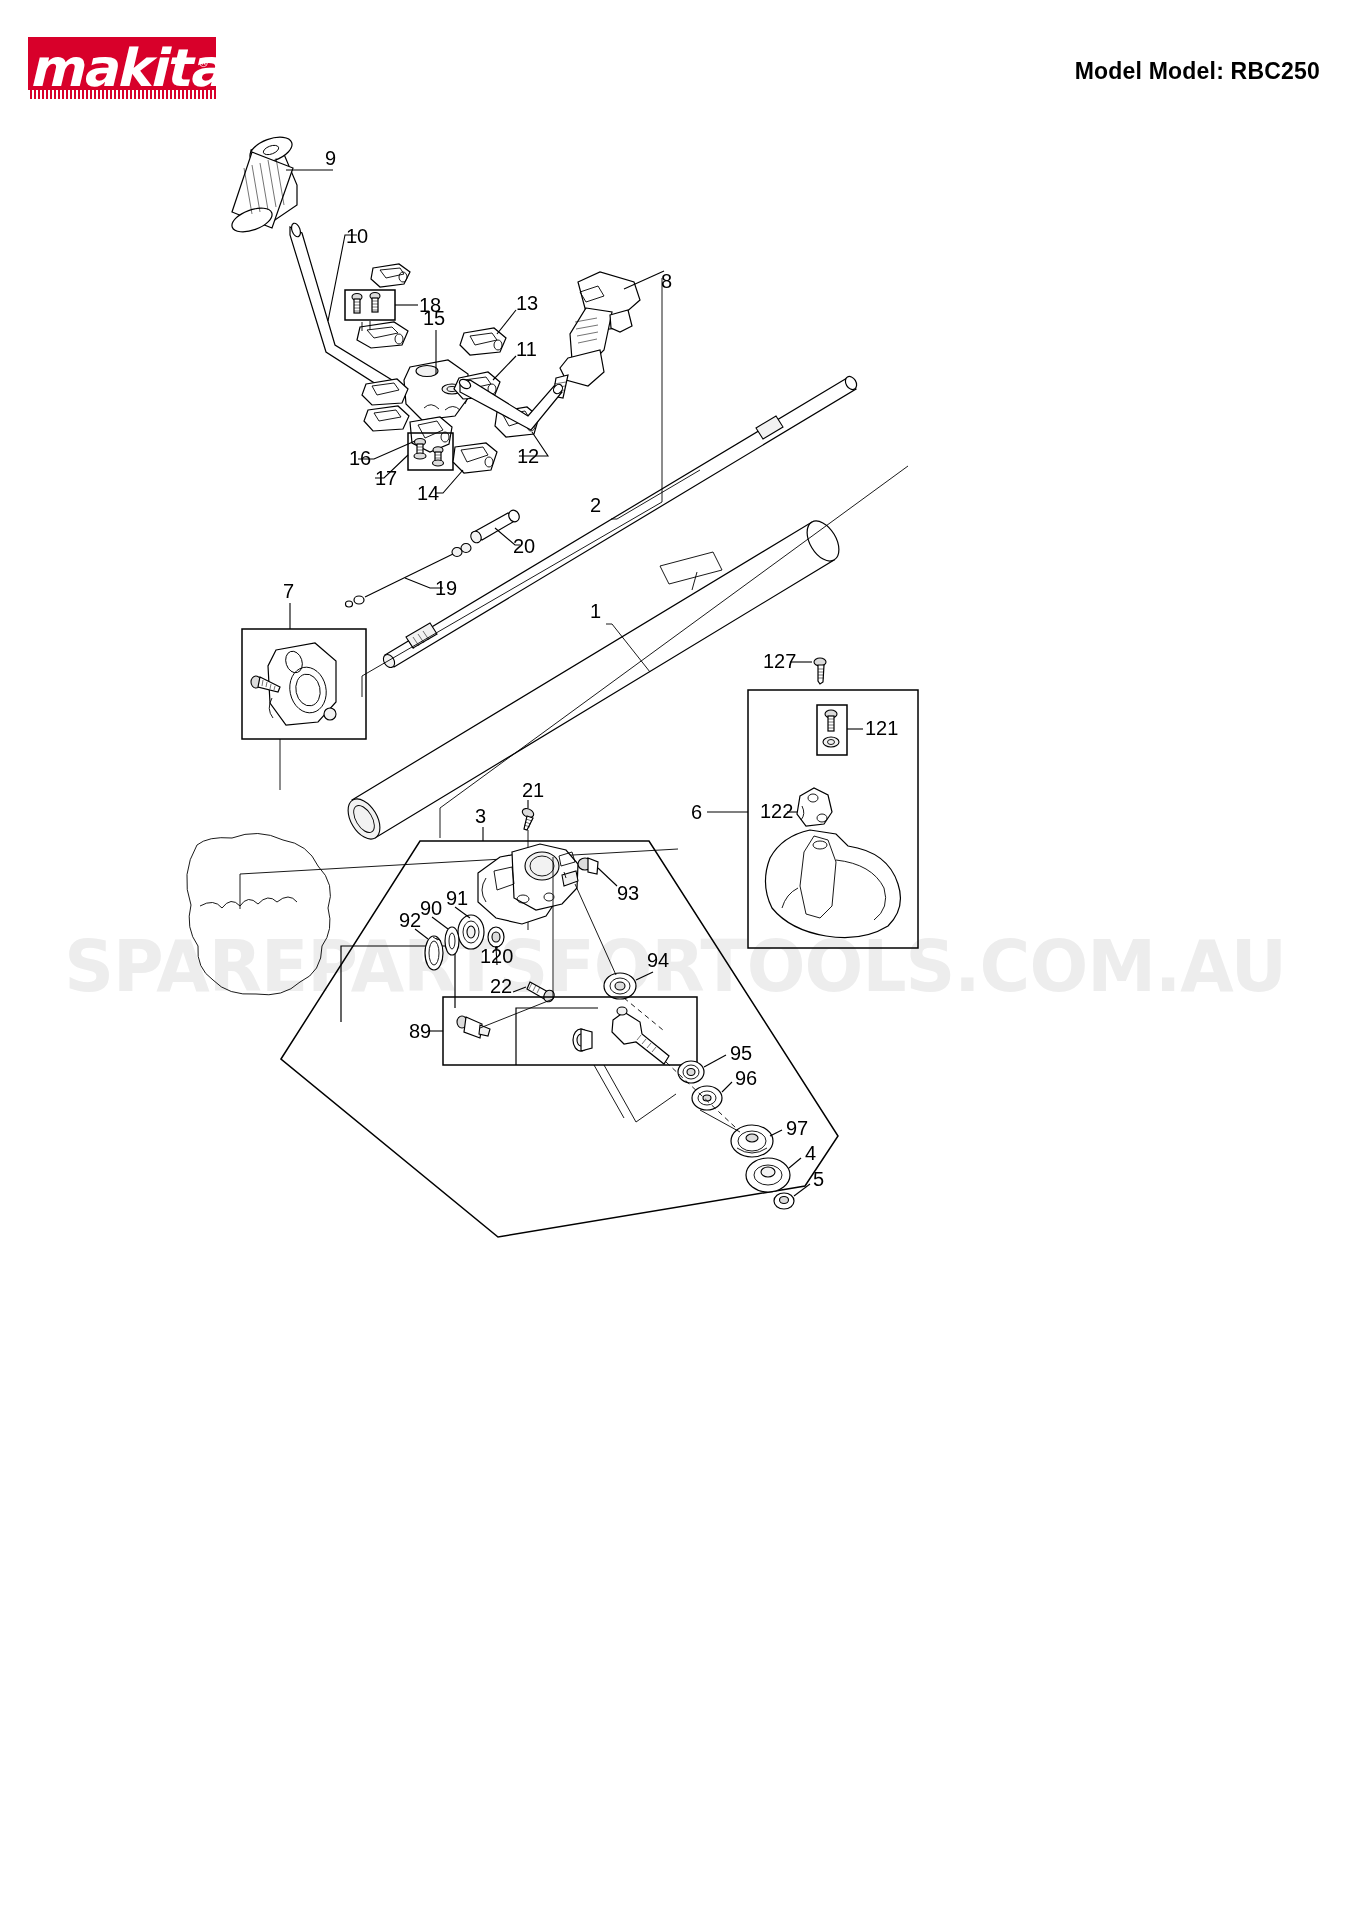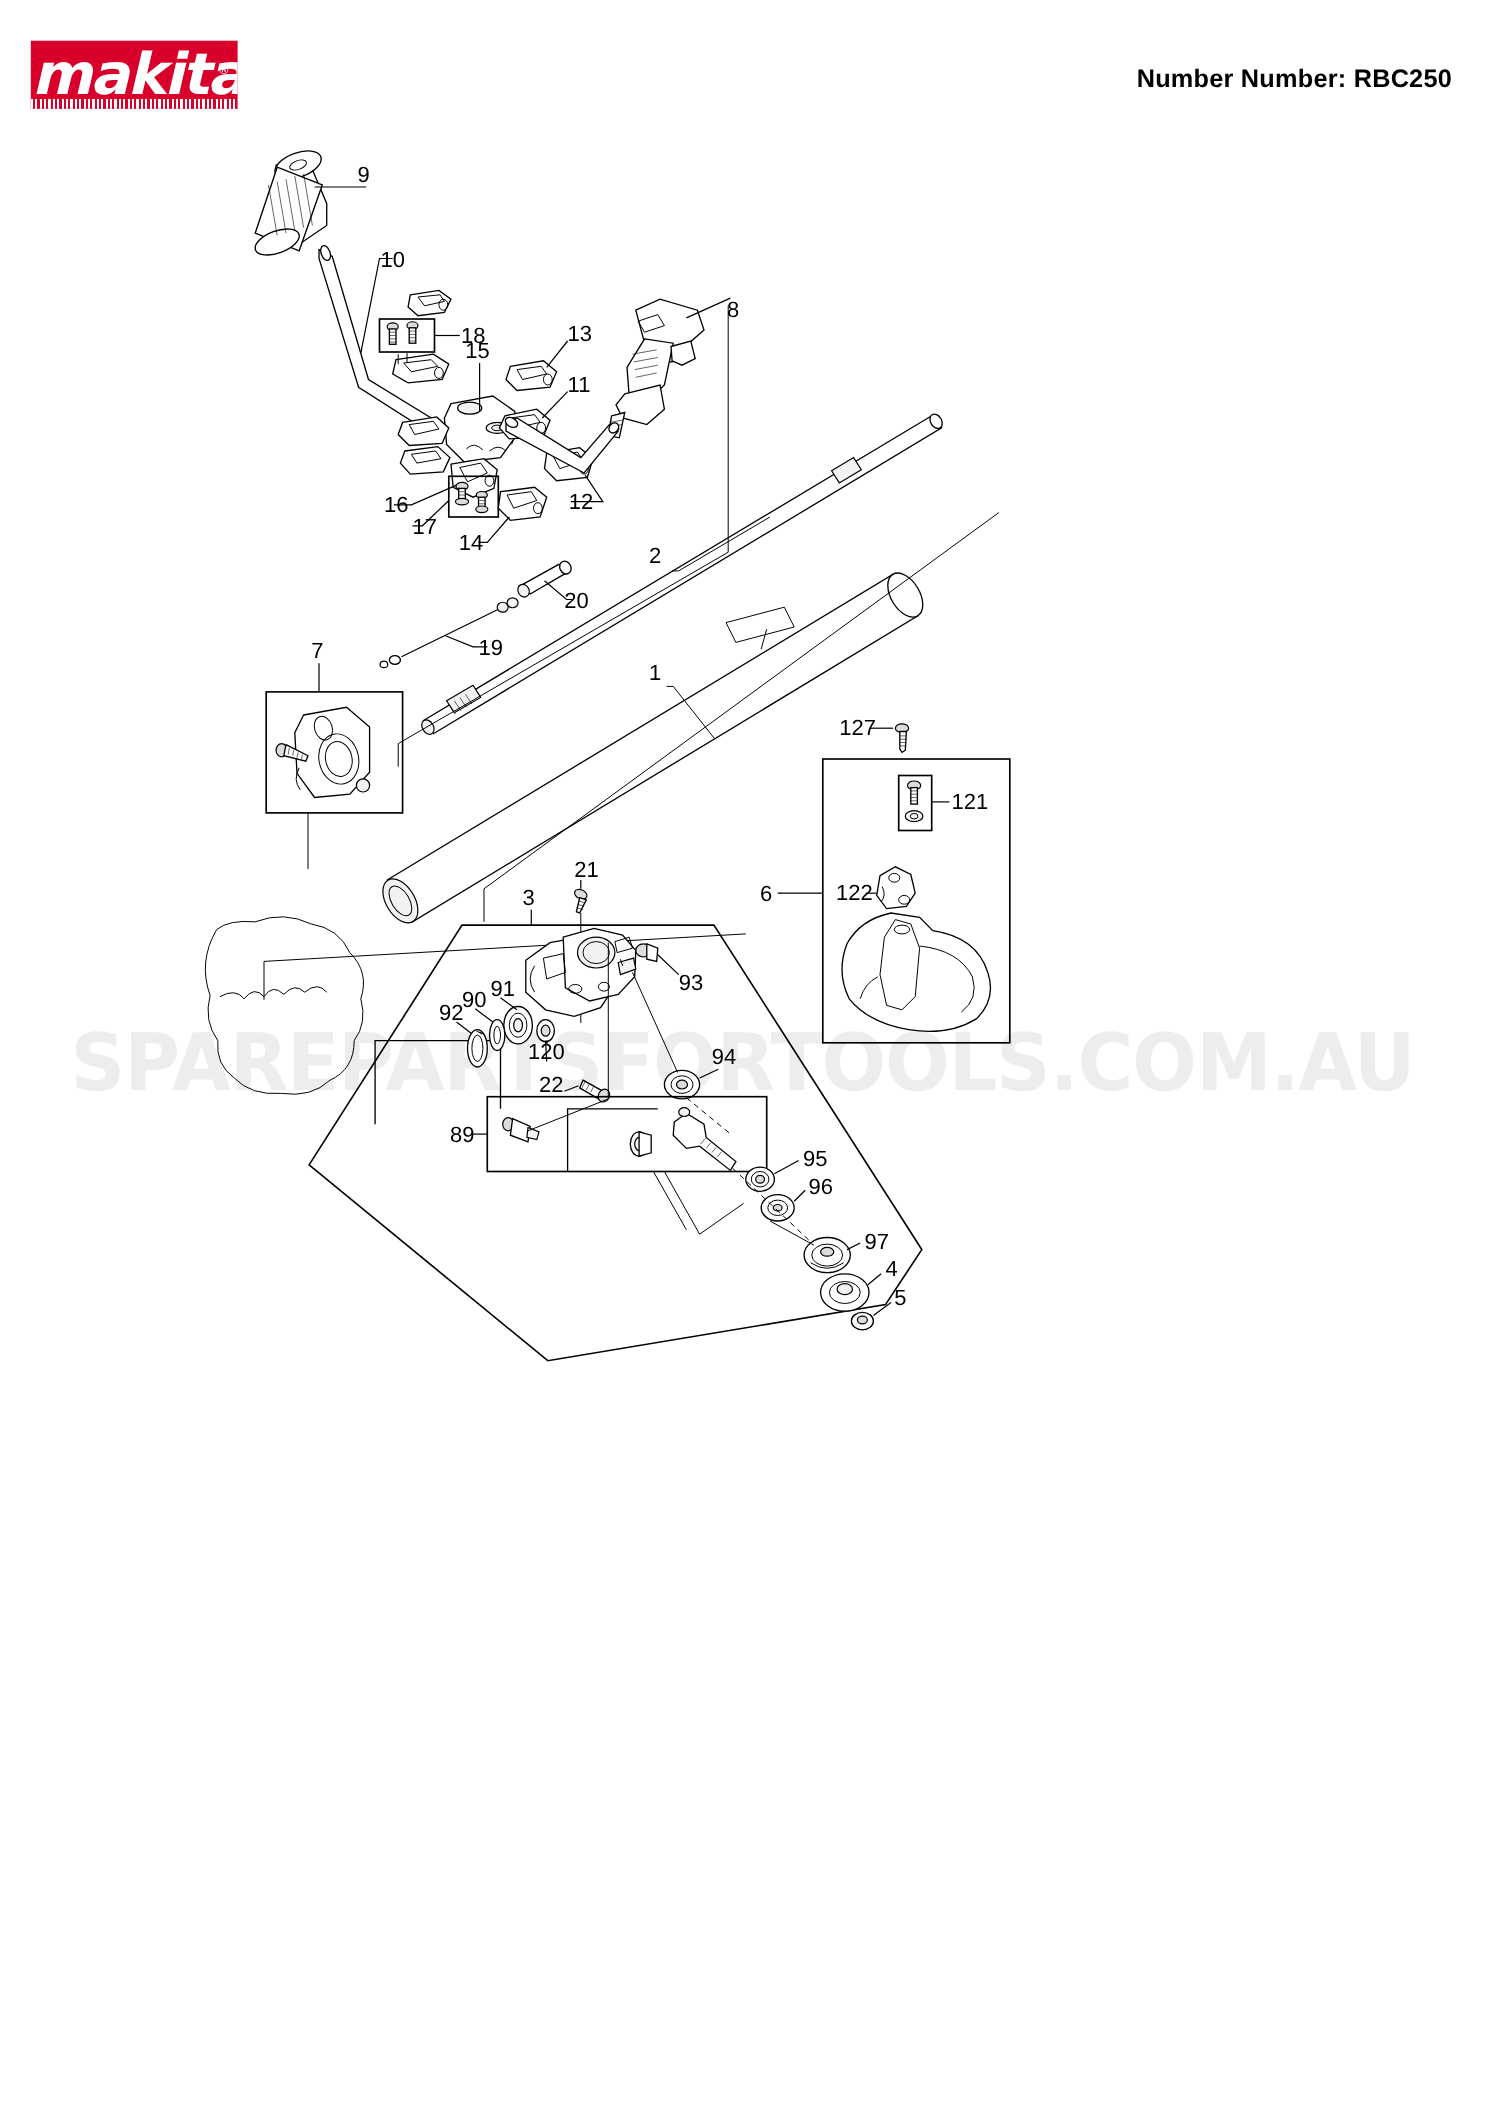--- a/index.html
+++ b/index.html
@@ -84,21 +84,21 @@
 <body>
 
 <div id="page">
 
   <div class="logo-box">
     <div class="logo-text">makita</div>
     <div class="logo-reg">®</div>
     <div class="logo-notch"></div>
   </div>
 
-  <div class="model-title">Number Number: RBC250</div>
+  <div class="model-title">Model Model: RBC250</div>
 
   <div class="watermark">SPAREPARTSFORTOOLS.COM.AU</div>
 
   <svg id="art" viewBox="0 0 1350 1911">
 
     <defs>
       <linearGradient id="tube" x1="0" y1="0" x2="0" y2="1">
         <stop offset="0%" stop-color="#ffffff"></stop>
         <stop offset="40%" stop-color="#fbfbfb"></stop>
         <stop offset="75%" stop-color="#e8e8e8"></stop>

